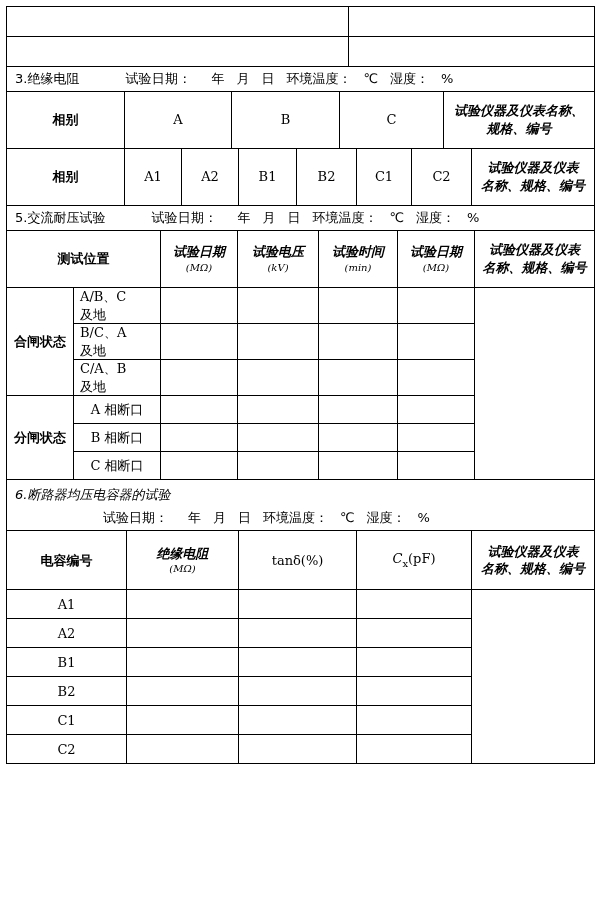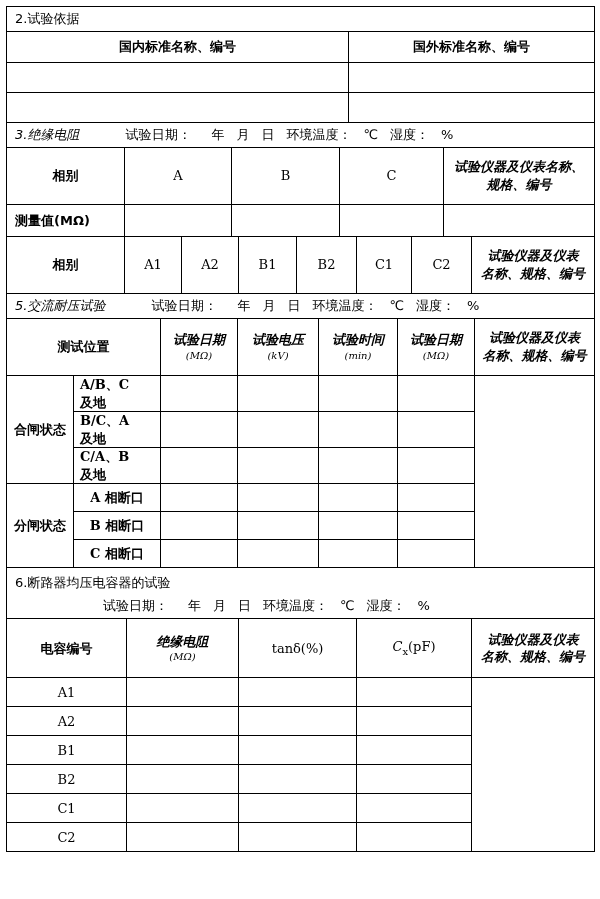--- a/index.html
+++ b/index.html
@@ -35,40 +35,40 @@
     overflow: hidden;
   }
   .sec-title {
     text-align: left !important;
     font-size: 13.5px;
     padding-left: 8px !important;
     height: 24px;
   }
   .sec-title .lbl {
     display: inline-block;
-    font-style: italic;
   }
   .sec-title .meta {
     display: inline-block;
     margin-left: 46px;
     letter-spacing: 0.2px;
   }
   .sec-title .meta.wide {
     margin-left: 78px;
   }
   .sec-title-2line {
     text-align: left !important;
     padding-left: 8px !important;
     font-size: 13.5px;
     height: 50px;
   }
   .sec-title-2line .line1 {
     display: block;
     text-align: left;
     padding-top: 2px;
+    font-style: italic;
   }
   .sec-title-2line .line2 {
     display: block;
     text-align: left;
     padding-left: 88px;
     padding-top: 6px;
   }
   .meta-sp {
     display: inline-block;
     width: 12px;
@@ -95,21 +95,21 @@
     font-family: "DejaVu Serif", "Liberation Serif", serif;
     font-size: 10px;
   }
   .rowlab {
     font-weight: bold;
     font-size: 13px;
   }
   .pos-lab {
     font-family: "DejaVu Serif", "Liberation Serif", serif;
     font-size: 13.5px;
-    font-weight: bold;
+    font-weight: normal;
     text-align: center;
     margin-left: 33px;
   }
   .capnum {
     font-family: "DejaVu Serif", "Liberation Serif", serif;
     font-size: 14px;
   }
   .math {
     font-family: "DejaVu Serif", "Liberation Serif", serif;
     font-size: 13.5px;
@@ -123,27 +123,20 @@
 <body>
 
 <div id="page">
 
   <table class="form">
     <colgroup>
       <col style="width:342px">
       <col style="width:246px">
     </colgroup>
     <tbody>
-        <tr>
-      <td class="sec-title" colspan="2">2.试验依据</td>
-    </tr>
-    <tr>
-      <td class="hdr" style="height:30px">国内标准名称、编号</td>
-      <td class="hdr">国外标准名称、编号</td>
-    </tr>
     <tr>
       <td class="blank" style="height:29px"></td>
       <td class="blank"></td>
     </tr>
     <tr>
       <td class="blank" style="height:29px"></td>
       <td class="blank"></td>
     </tr>
   </tbody>
     </table>
@@ -164,27 +157,20 @@
     </tr>
     <tr>
       <td class="hdr" style="height:56px">相别</td>
       <td class="plain">A</td>
       <td class="plain">B</td>
       <td class="plain">C</td>
       <td class="hdr-2line">
         <span class="unit-line">试验仪器及仪表名称、</span>
         <span class="unit-line">规格、编号</span>
       </td>
-    </tr>
-    <tr>
-      <td class="rowlab" style="height:31px;text-align:left;padding-left:8px">测量值(MΩ)</td>
-      <td class="blank"></td>
-      <td class="blank"></td>
-      <td class="blank"></td>
-      <td class="blank"></td>
     </tr>
   </tbody>
     </table>
 
   <table class="form" style="margin-top:-1px">
     <colgroup>
       <col style="width:118px">
       <col style="width:57px">
       <col style="width:57px">
       <col style="width:58px">

